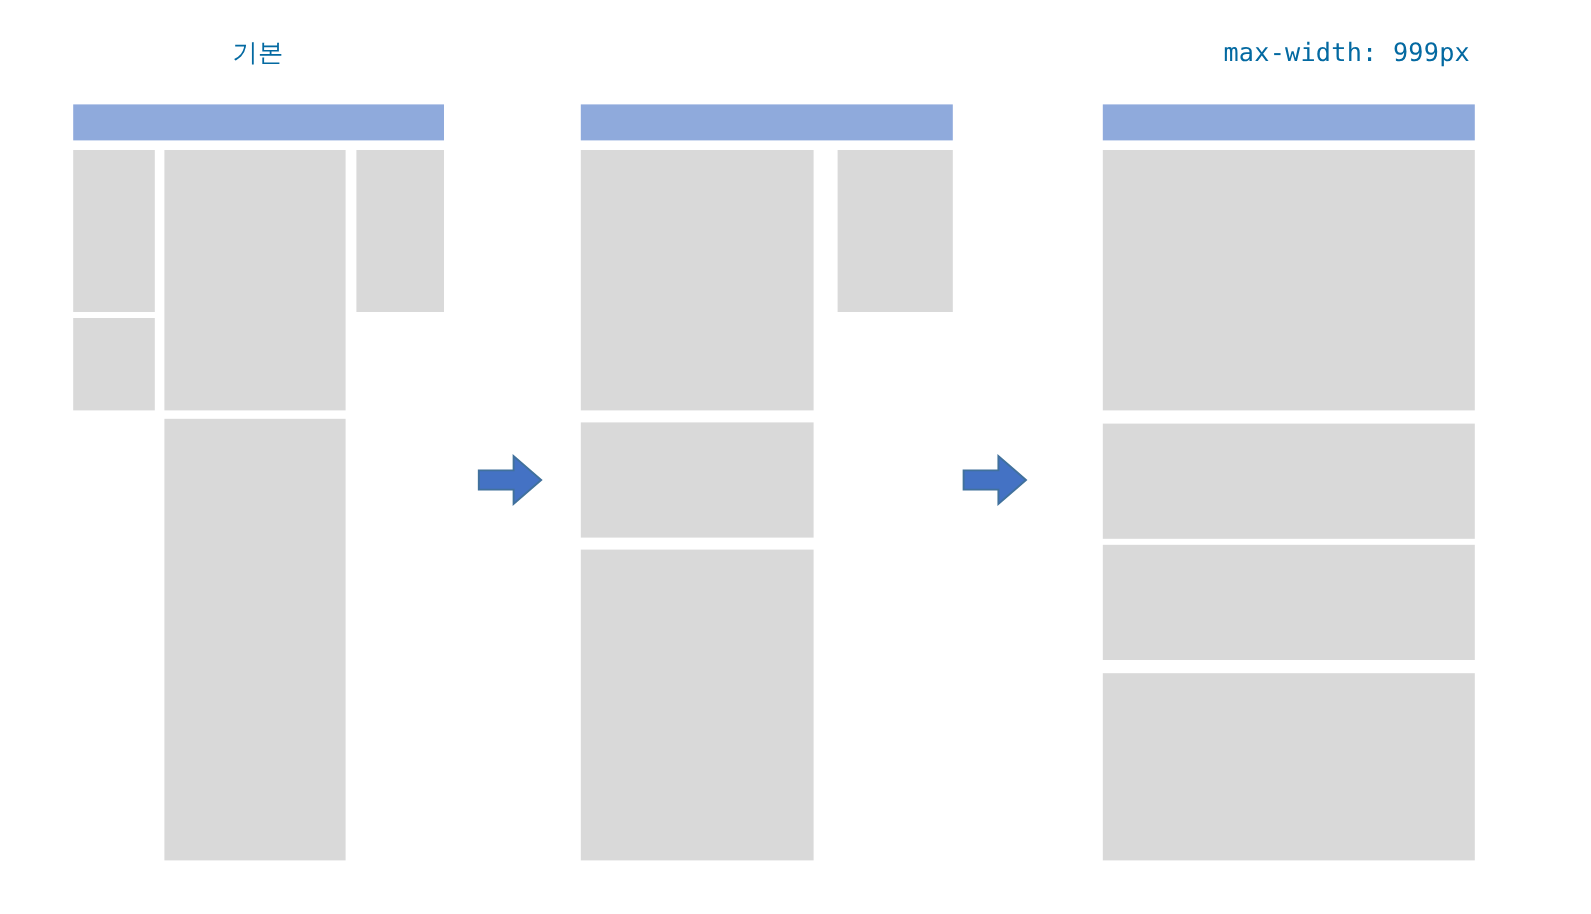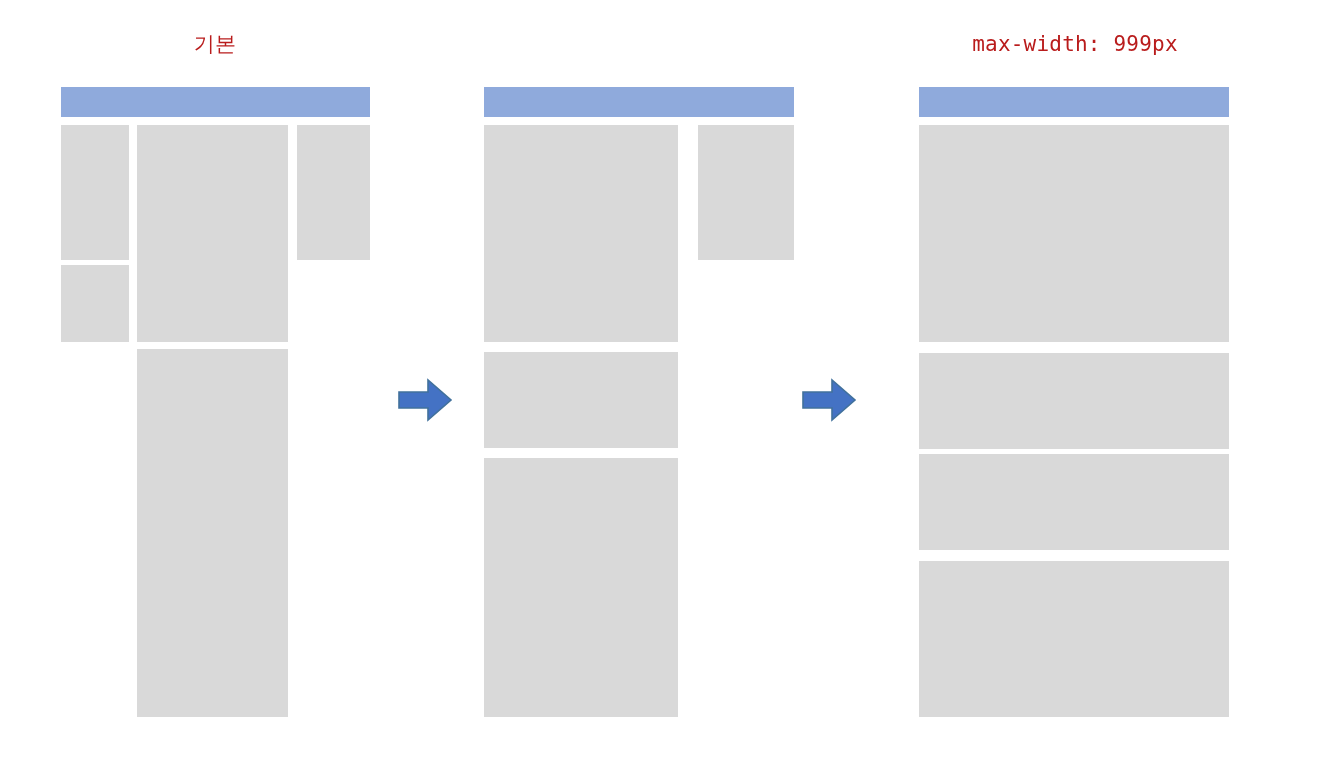--- a/index.html
+++ b/index.html
@@ -21,21 +21,21 @@
     position: absolute;
     left: 0; top: 0;
     width: 1326px;
     height: 762px;
   }
 
   
   .caption {
     position: absolute;
     text-align: center;
-    color: #b91c1c;
+    color: #0369a1;
     font-size: 21px;
     line-height: 26px;
     letter-spacing: 0.2px;
     white-space: nowrap;
     font-family: "DejaVu Sans Mono", "Liberation Mono", monospace;
   }
   .caption.korean {
     font-family: "DejaVu Sans", "Liberation Sans", sans-serif;
     font-size: 21px;
     font-weight: 400;
@@ -67,21 +67,21 @@
   }
 </style>
 </head>
 <body>
 
 <div class="stage">
 
   <div class="caption korean" style="left:115px; top:31px; width:200px;">기본</div>
 
 
-  <div class="caption" style="left:925px; top:31px; width:300px;">max-width: 999px</div>
+  <div class="caption" style="left:925px; top:31px; width:300px;text-align:right;">max-width: 999px</div>
 
   <div class="panel" style="left:0; top:0; width:400px; height:762px;">
 
     <div class="block header" style="left:61px; top:87px; width:309px; height:30px;"></div>
 
     <div class="block" style="left:61px; top:125px; width:68px; height:135px;"></div>
 
     <div class="block" style="left:61px; top:265px; width:68px; height:77px;"></div>
 
     <div class="block" style="left:137px; top:125px; width:151px; height:217px;"></div>

